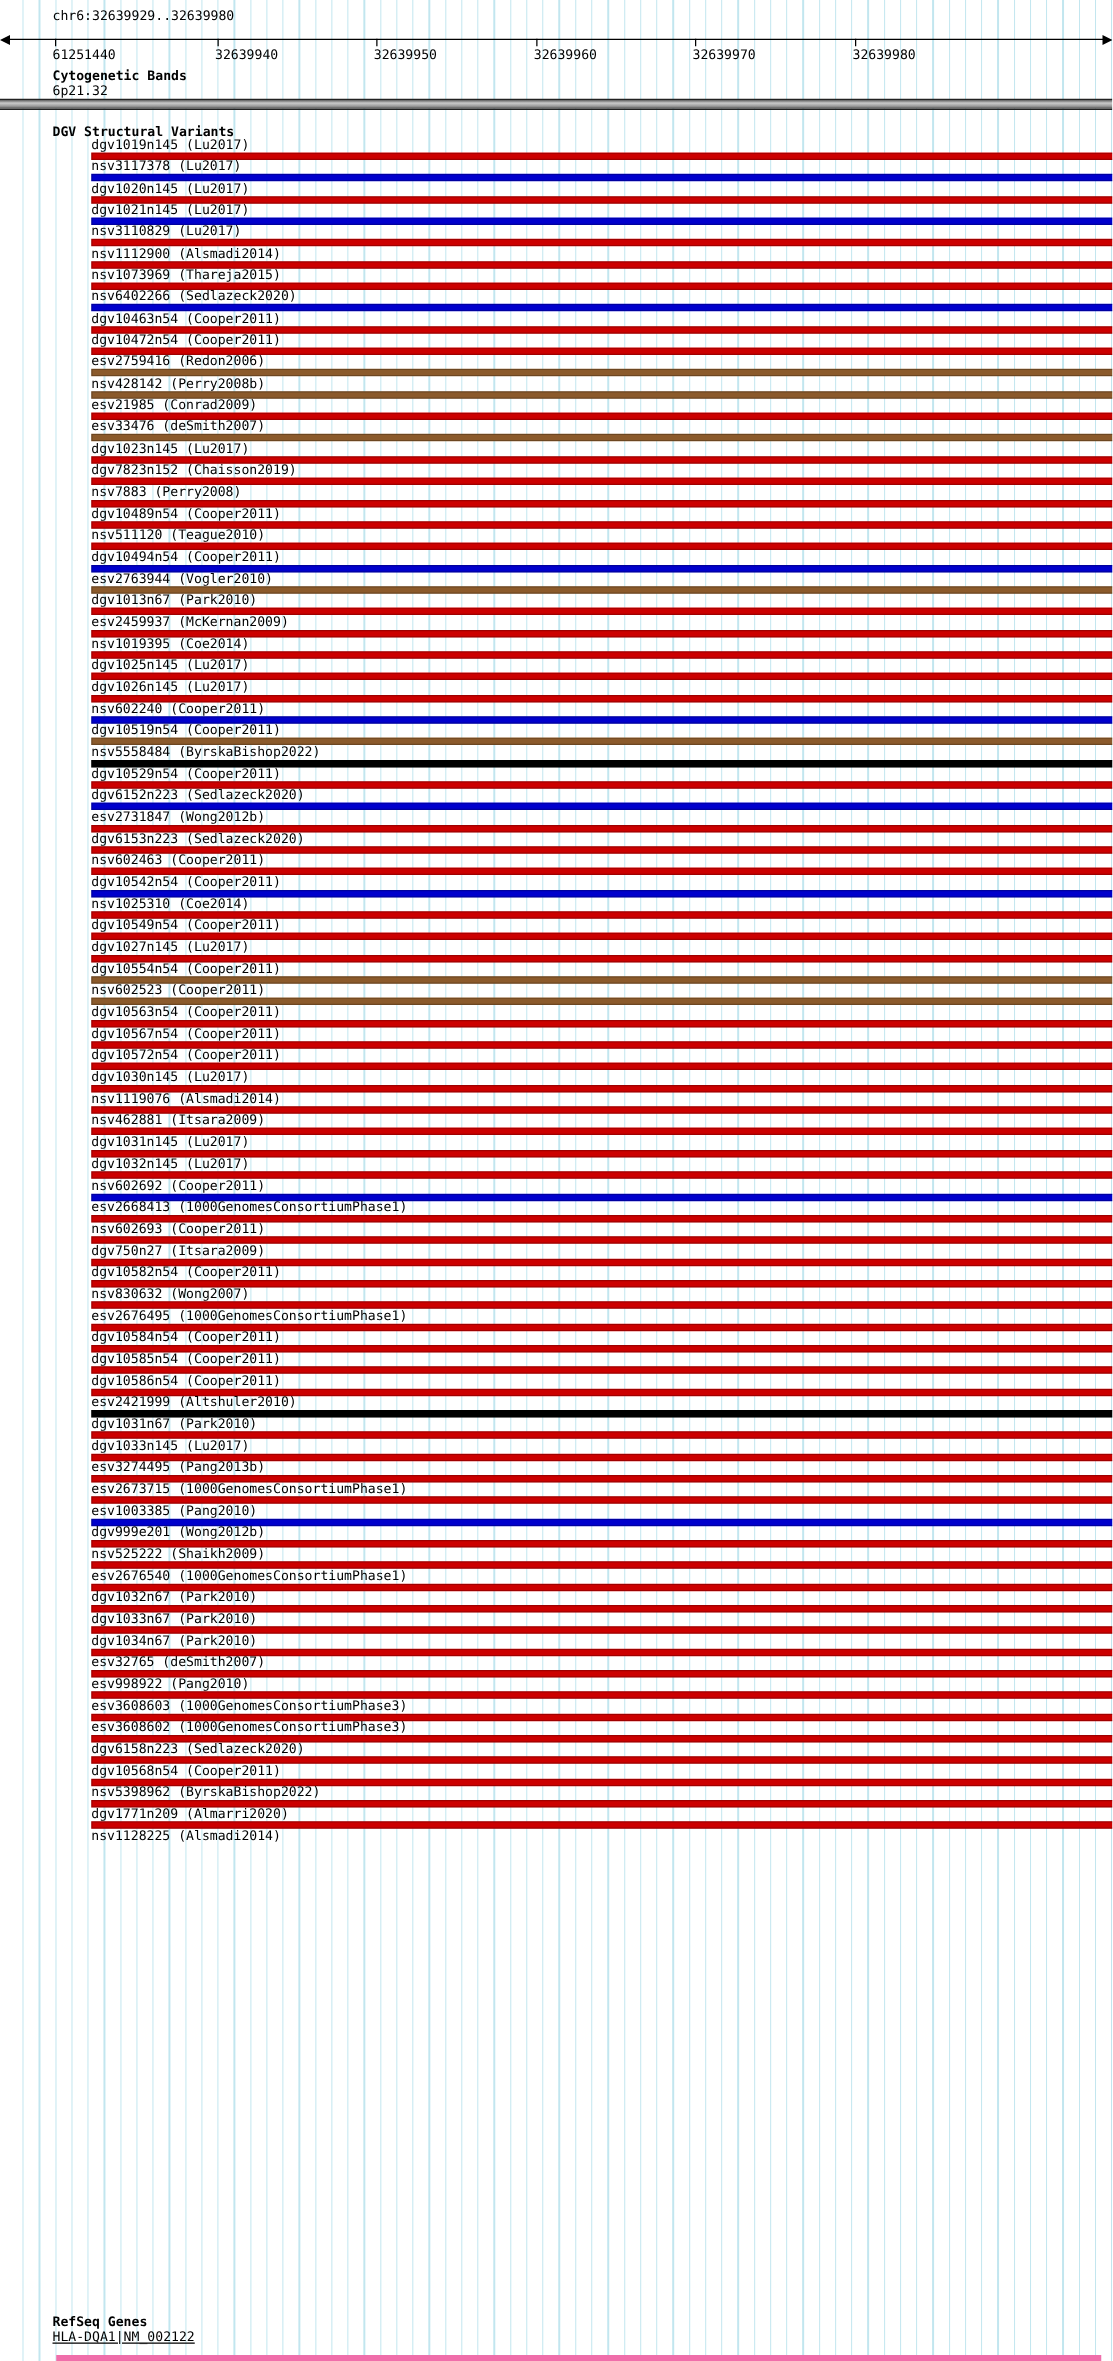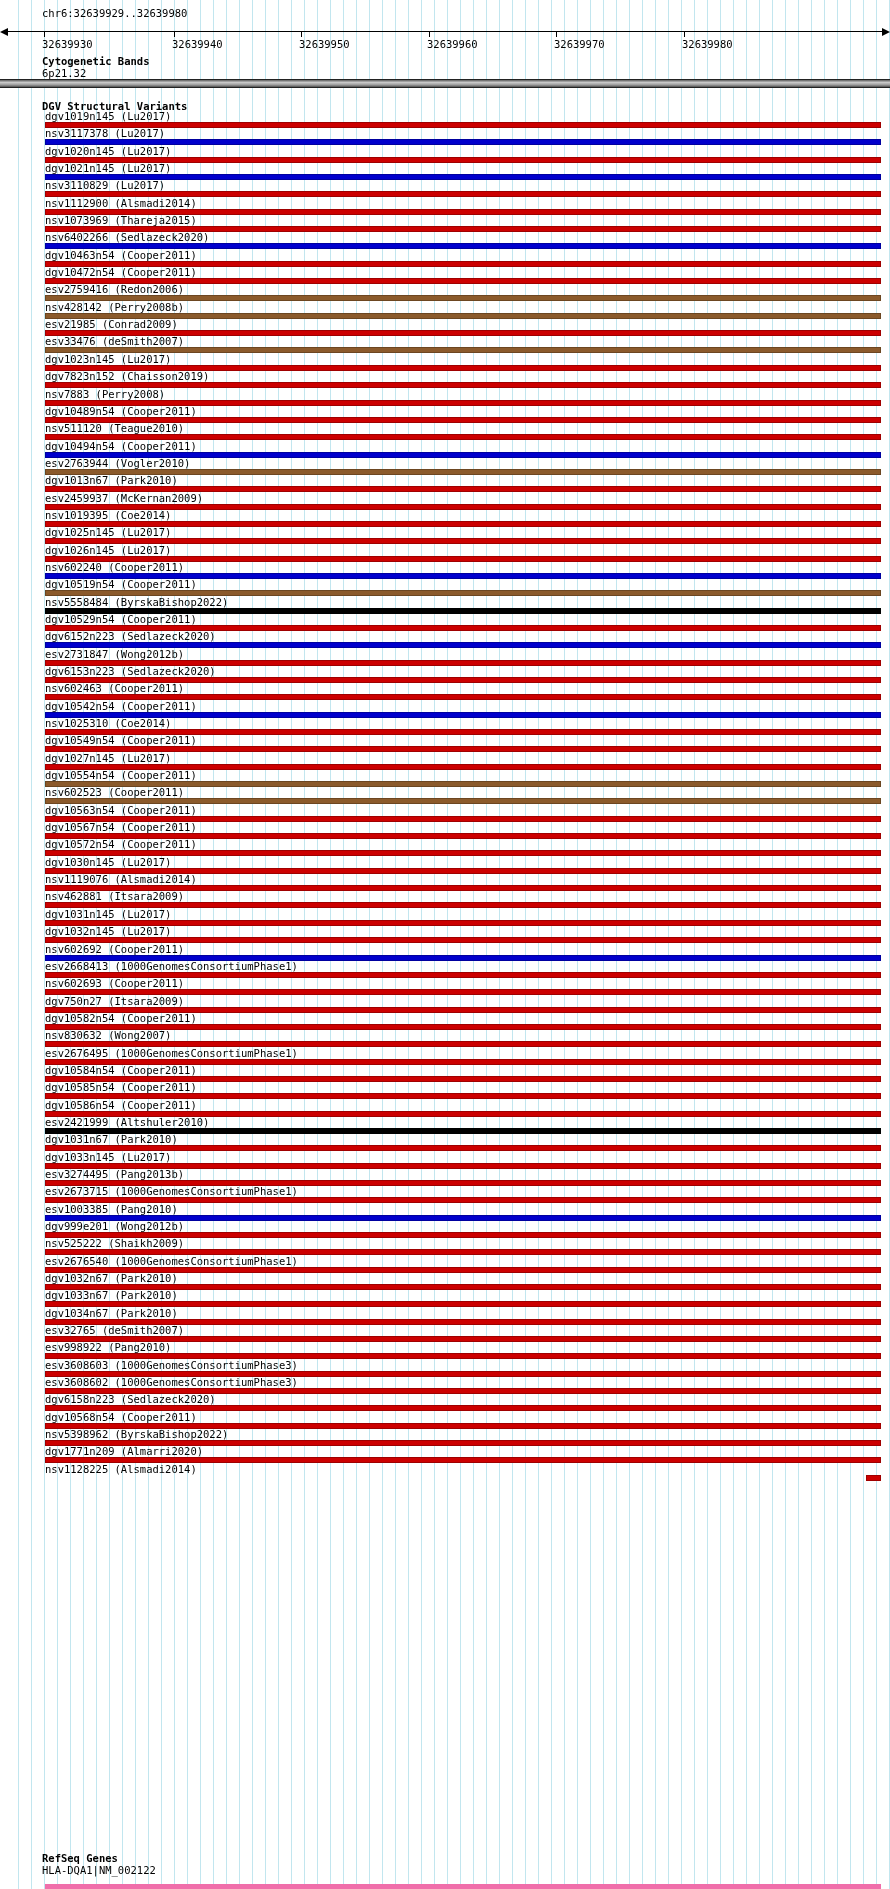--- a/index.html
+++ b/index.html
@@ -33,46 +33,46 @@
   
   .section-title { position:absolute; left:42px; font-weight:bold; white-space:nowrap; }
   .cyto-title { top:55px; }
   .cyto-band-label { position:absolute; top:67px; left:42px; white-space:nowrap; }
   .cyto-band-bar { position:absolute; top:79px; left:0; width:890px; height:9px;
     background:linear-gradient(to bottom, #5e5e5e 0%, #c9c9c9 35%, #9b9b9b 70%, #4f4f4f 100%);
     border-top:1px solid #222; border-bottom:1px solid #222; }
   .dgv-title { top:100px; }
 
   
-  .variants { position:absolute; top:111px; left:0; width:890px; }
+  .variants { position:absolute; top:111px; left:0; width:890px;padding-left:28px; }
   .vrow { position:relative; height:17.35px; }
   .vlabel { position:absolute; left:45px; top:0; height:11px; line-height:11px; white-space:nowrap; }
   .vbar { position:absolute; left:45px; top:11px; width:836px; height:6px;
     box-shadow:inset 0 0 0 1px rgba(0,0,0,0.22); }
 
   
   .refseq-title { top:1852px;text-align:center; }
-  .gene-label { position:absolute; top:1864px; left:42px; white-space:nowrap; }
+  .gene-label { position:absolute; top:1864px; left:42px; white-space:nowrap;text-decoration:underline; }
   .gene-glyph { position:absolute; top:1884px; left:45px; width:836px; height:12px; }
 </style>
 </head>
 <body>
 
 <div class="canvas">
 
   <div class="region-text">chr6:32639929..32639980</div>
 
   <div class="ruler">
     <div class="ruler-line"></div>
     <div class="r-arrow left"></div>
     <div class="r-arrow right"></div>
 
     <div class="tick" style="left:44px">
       <span class="tickmark"></span>
-      <span class="ticklabel">32639930</span>
+      <span class="ticklabel">61251440</span>
     </div>
     <div class="tick" style="left:174px">
       <span class="tickmark"></span>
       <span class="ticklabel">32639940</span>
     </div>
     <div class="tick" style="left:301px">
       <span class="tickmark"></span>
       <span class="ticklabel">32639950</span>
     </div>
     <div class="tick" style="left:429px">

